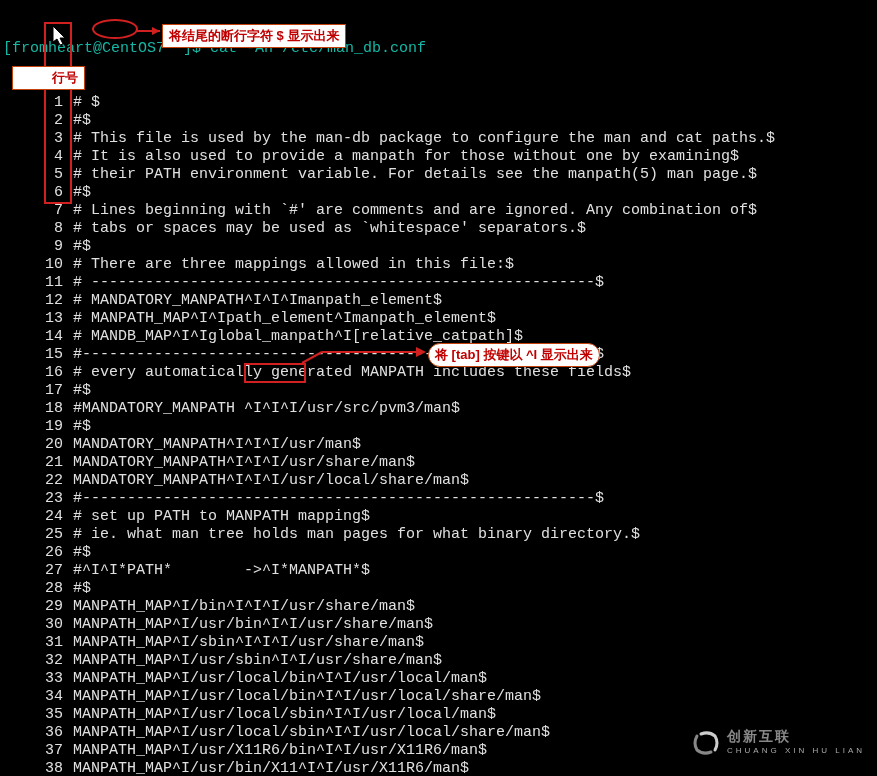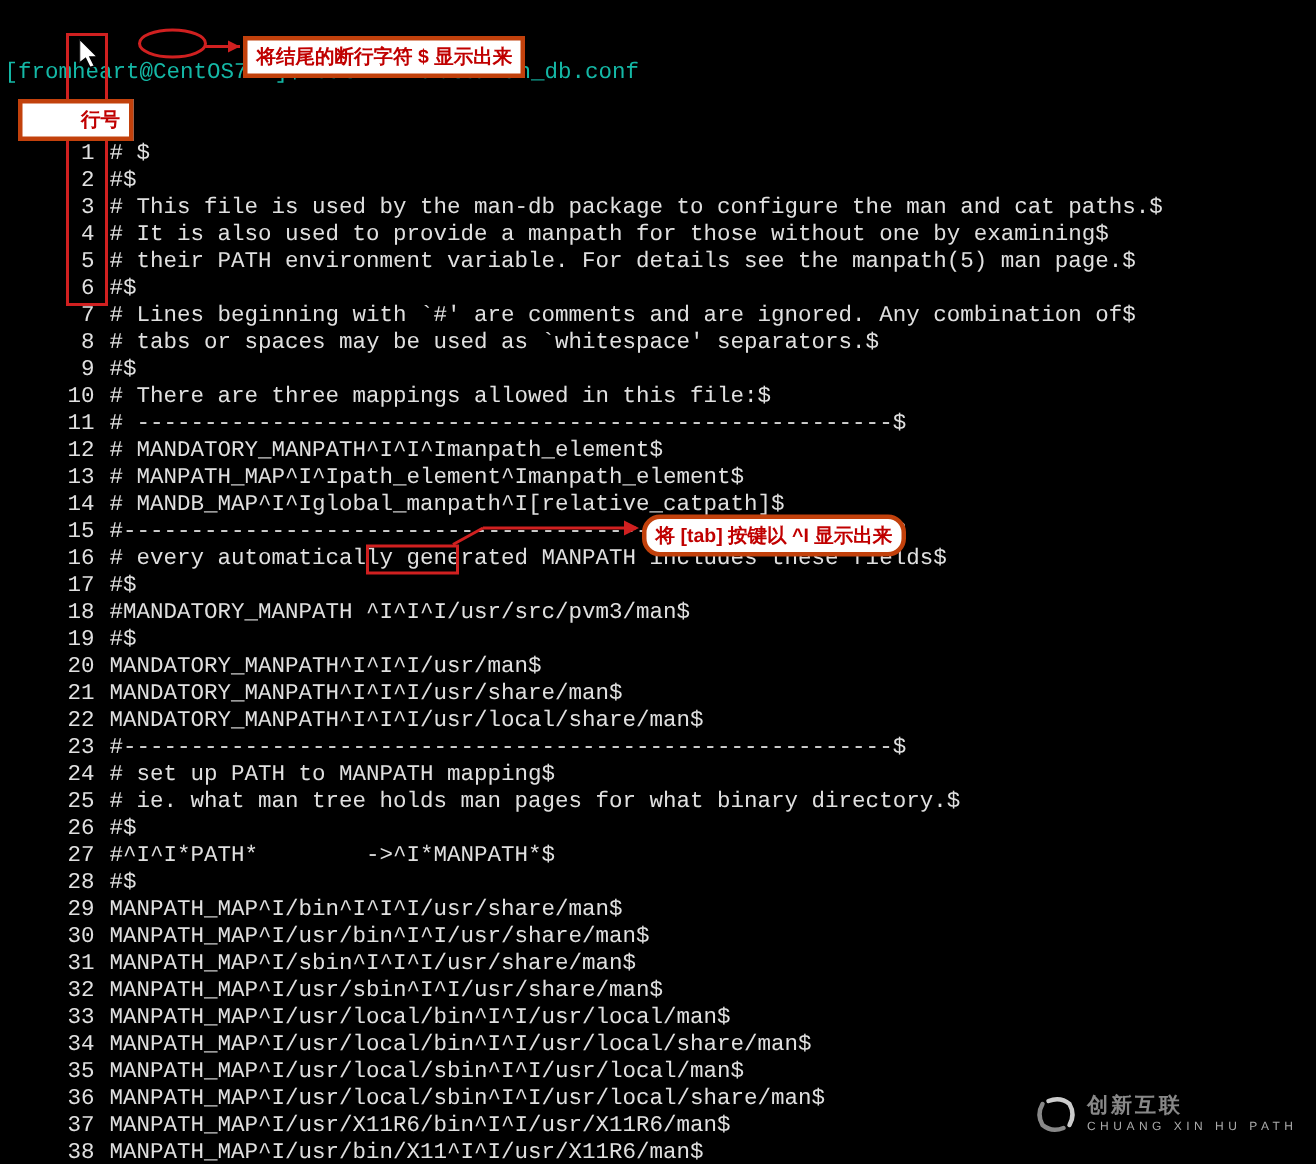--- a/index.html
+++ b/index.html
@@ -36,21 +36,21 @@
 
   
   .annot-box {
     position: absolute;
     background: #fff;
     color: #c00000;
     font-family: "Microsoft YaHei","SimSun","Arial Unicode MS",sans-serif;
     font-size: 13px;
     font-weight: bold;
     padding: 2px 6px;
-    border: 3px solid #c2410c;
+    border: 1px solid #c2410c;
     z-index: 20;
   }
   .red-box {
     position: absolute;
     border: 2px solid #d02020;
     z-index: 10;
     background: transparent;
   }
   svg.annot-svg {
     position: absolute;
@@ -123,15 +123,15 @@
   <polygon points="0,0 0,16 4,13 7,19 10,18 7,12 12,12" fill="#fff" stroke="#000" stroke-width="1"></polygon>
 </svg>
 
 <div class="logo">
   <svg width="30" height="30" viewBox="0 0 30 30">
     <path d="M6 8 Q2 15 6 22 Q12 27 20 24" fill="none" stroke="#888" stroke-width="3" stroke-linecap="round"></path>
     <path d="M24 22 Q28 15 24 8 Q18 3 10 6" fill="none" stroke="#ccc" stroke-width="3" stroke-linecap="round"></path>
   </svg>
   <div>
     <span>创新互联</span>
-    <span class="sub">CHUANG XIN HU PATH</span>
+    <span class="sub">CHUANG XIN HU LIAN</span>
   </div>
 </div>
 
 </body></html>

